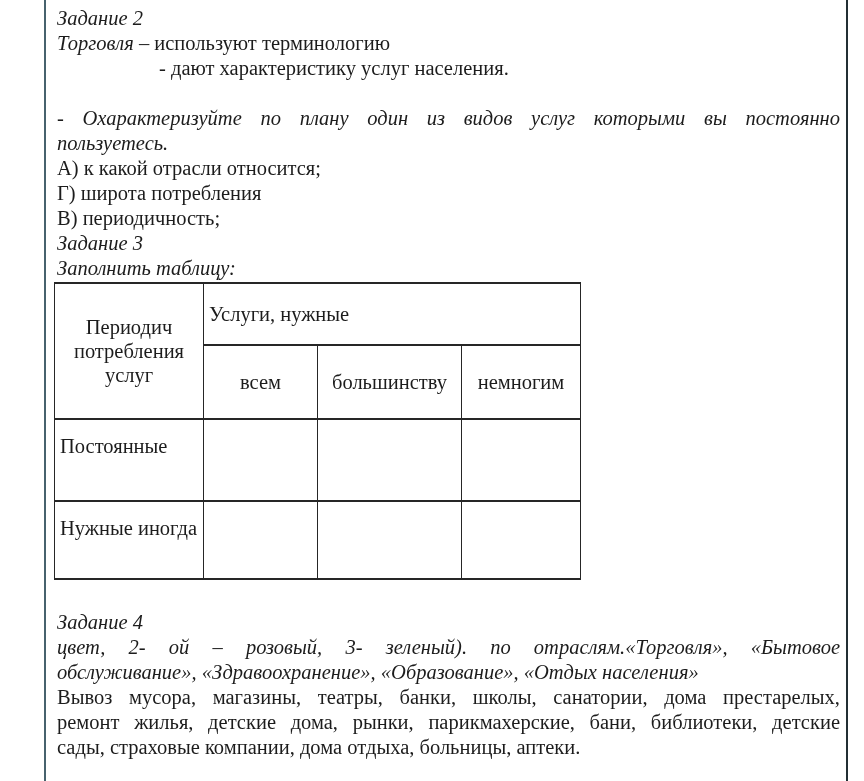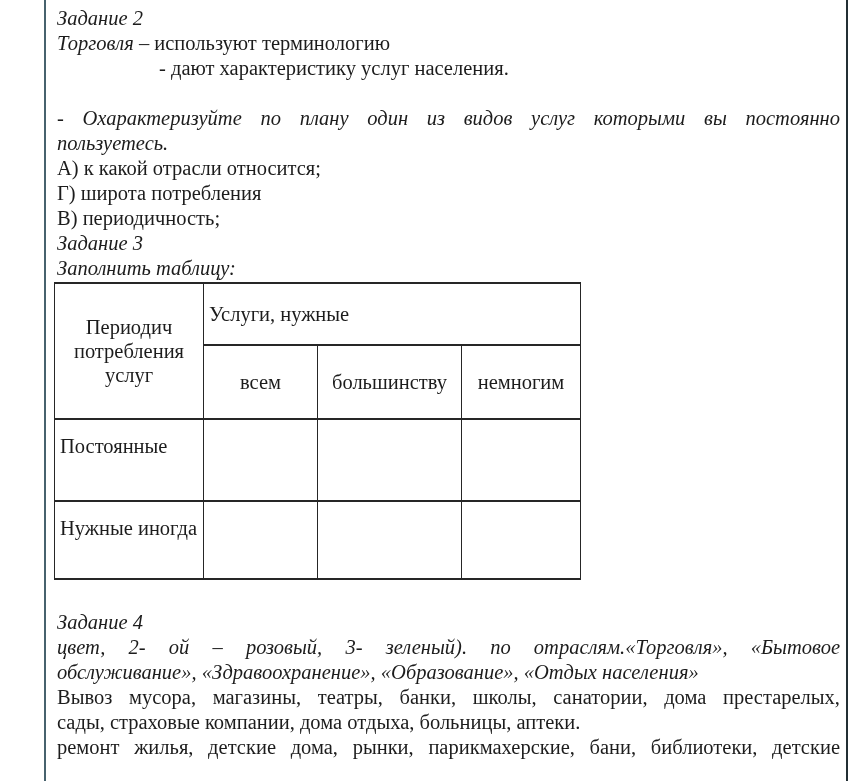--- a/index.html
+++ b/index.html
@@ -118,16 +118,16 @@
     </tr>
   </tbody>
     </table>
 
   <div class="line heading task4-gap">Задание 4</div>
 
   <div class="line italic just">цвет, 2- ой – розовый, 3- зеленый). по отраслям.«Торговля», «Бытовое</div>
   <div class="line italic">обслуживание», «Здравоохранение», «Образование», «Отдых населения»</div>
 
   <div class="line just">Вывоз мусора, магазины, театры, банки, школы, санатории, дома престарелых,</div>
+  <div class="line just">ремонт жилья, детские дома, рынки, парикмахерские, бани, библиотеки, детские</div>
   <div class="line">сады, страховые компании, дома отдыха, больницы, аптеки.</div>
-  <div class="line just">ремонт жилья, детские дома, рынки, парикмахерские, бани, библиотеки, детские</div>
 
 </div>
 
 </body></html>

